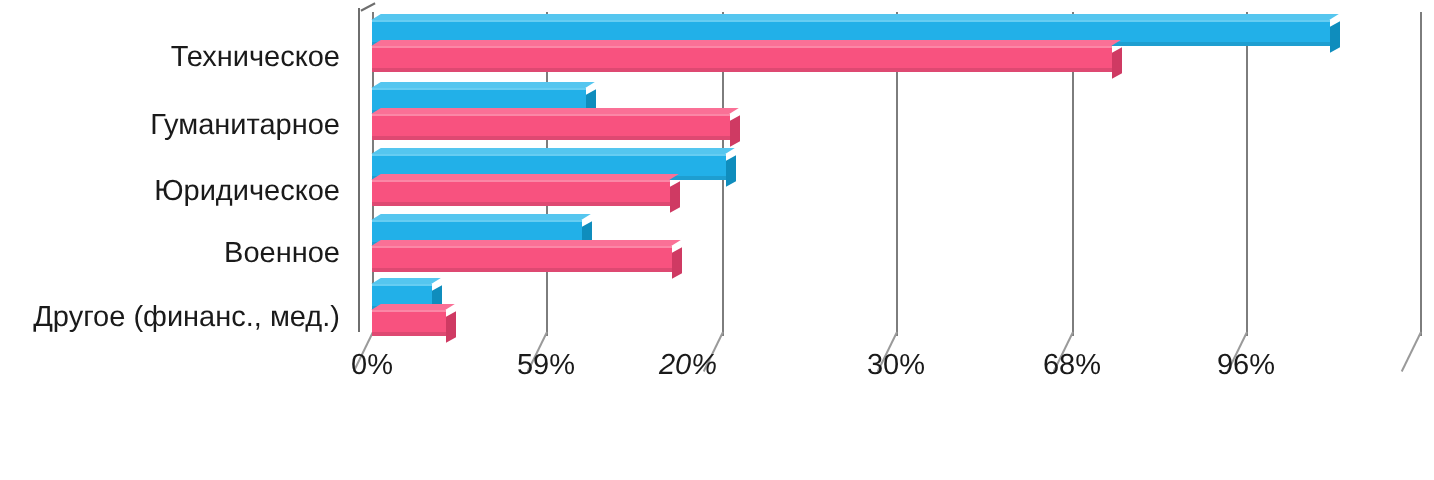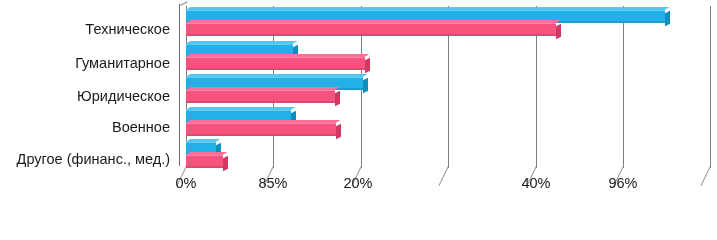--- a/index.html
+++ b/index.html
@@ -159,20 +159,21 @@
     <div class="bar bar-blue" style="left: 186px; top: 77px; width: 177.287px;"></div>
     <div class="bar bar-pink" style="left: 186px; top: 90px; width: 149.34px;"></div>
 
     <div class="bar bar-blue" style="left: 186px; top: 110px; width: 104.8px;"></div>
     <div class="bar bar-pink" style="left: 186px; top: 123px; width: 150.213px;"></div>
 
     <div class="bar bar-blue" style="left: 186px; top: 142px; width: 29.6933px;"></div>
     <div class="bar bar-pink" style="left: 186px; top: 155px; width: 36.68px;"></div>
 
     <div class="x-label" style="left:160px;">0%</div>
-    <div class="x-label" style="left:247px;">85%</div>
-    <div class="x-label" style="left:332px;">20%</div>
-    <div class="x-label" style="left:510px;">40%</div>
+    <div class="x-label" style="left:247px;">59%</div>
+    <div class="x-label" style="left:318px;font-style:italic;">20%</div>
+    <div class="x-label" style="left:422px;">30%</div>
+    <div class="x-label" style="left:510px;">68%</div>
     <div class="x-label" style="left:597px;">96%</div>
     <div class="x-label" style="left:665px;margin-top:42px;">60%</div>
 
   </div>
 </div>
 
 </body></html>

